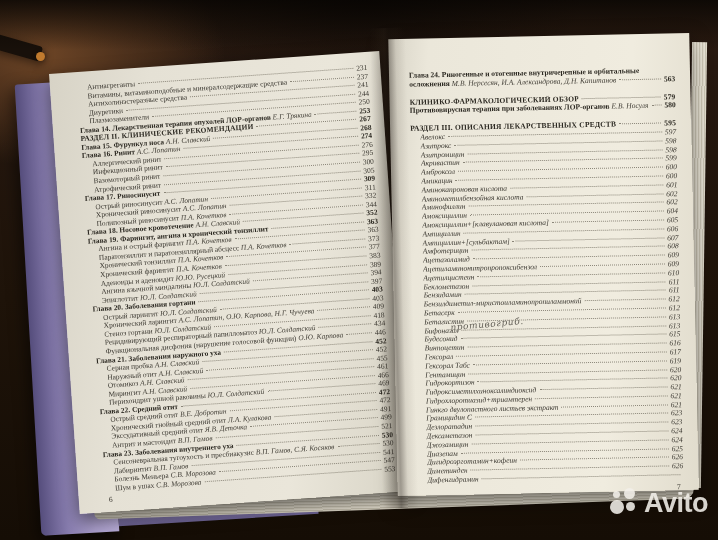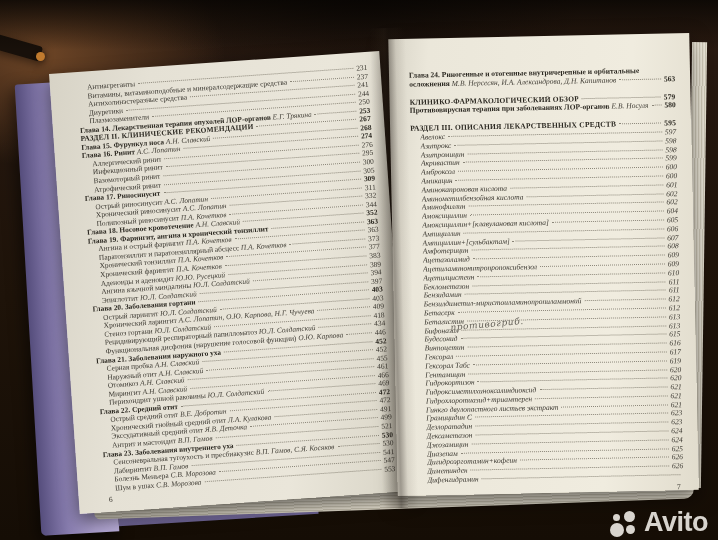--- a/index.html
+++ b/index.html
@@ -57,22 +57,22 @@
   .chapter{font-weight:bold;color:#2c2922;}
   .section{font-weight:bold;color:#2c2922;letter-spacing:.2px;}
   .chapter .a,.sub .a{font-style:italic;font-weight:normal;color:#403d35;}
   .note{position:absolute;left:36px;top:-6px;z-index:6;white-space:nowrap;
     font-family:"DejaVu Serif",serif;font-style:italic;font-size:9px;color:#66625a;
     transform:rotate(-4deg);letter-spacing:.6px;}
   .pagenum{margin-top:3px;}
   .pagenum--left{text-align:left;padding-left:3px;font-size:7.6px;}
   .pagenum--right{text-align:right;padding-right:3px;font-size:7.6px;}
 
-  .watermark{position:absolute;right:10px;bottom:2px;z-index:10;display:flex;
-    align-items:flex-end;gap:7px;opacity:.88;}
+  .watermark{position:absolute;right:10px;bottom:21px;z-index:10;display:flex;
+    align-items:flex-start;gap:7px;opacity:.88;}
   .wm-logo{position:relative;width:27px;height:27px;}
   .wm-logo i{position:absolute;border-radius:50%;background:#f3f0ea;}
   .wm-c1{width:7px;height:7px;left:3px;top:3px;}
   .wm-c2{width:11px;height:11px;left:14px;top:0;}
   .wm-c3{width:14px;height:14px;left:0;top:12px;}
   .wm-c4{width:9px;height:9px;left:16px;top:14px;}
   .wm-text{font-family:"Liberation Sans",sans-serif;font-weight:bold;font-size:27px;
     color:#f3f0ea;letter-spacing:-.5px;}
 </style>
 </head>

